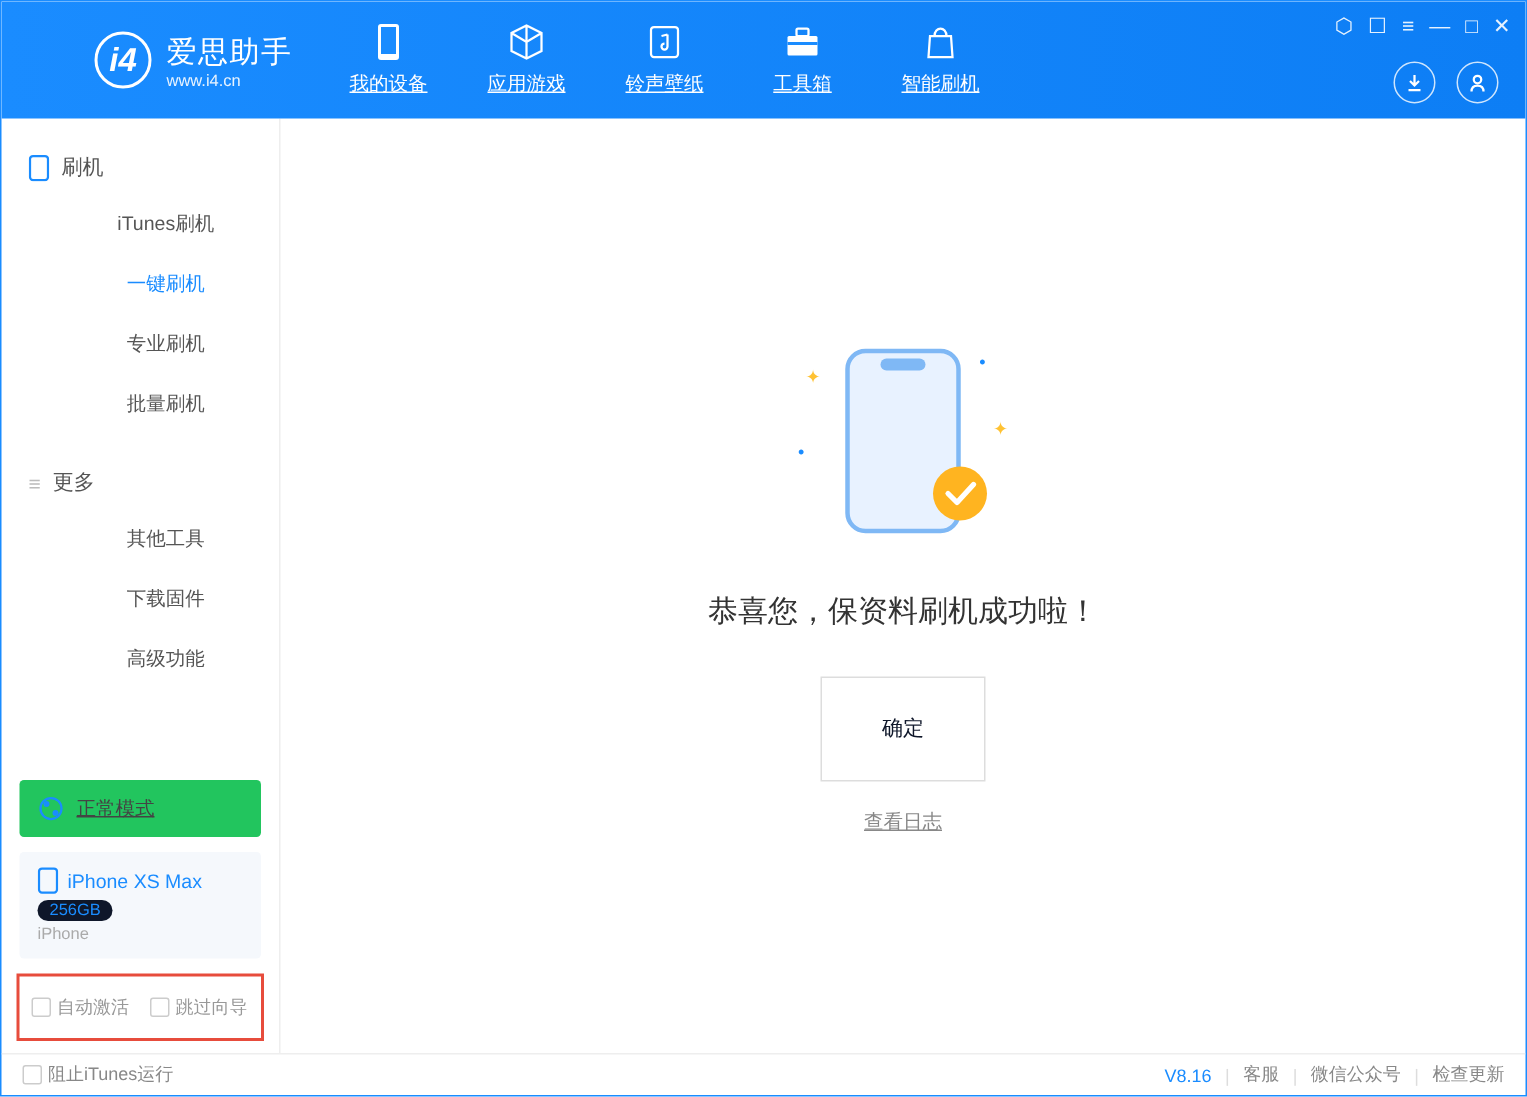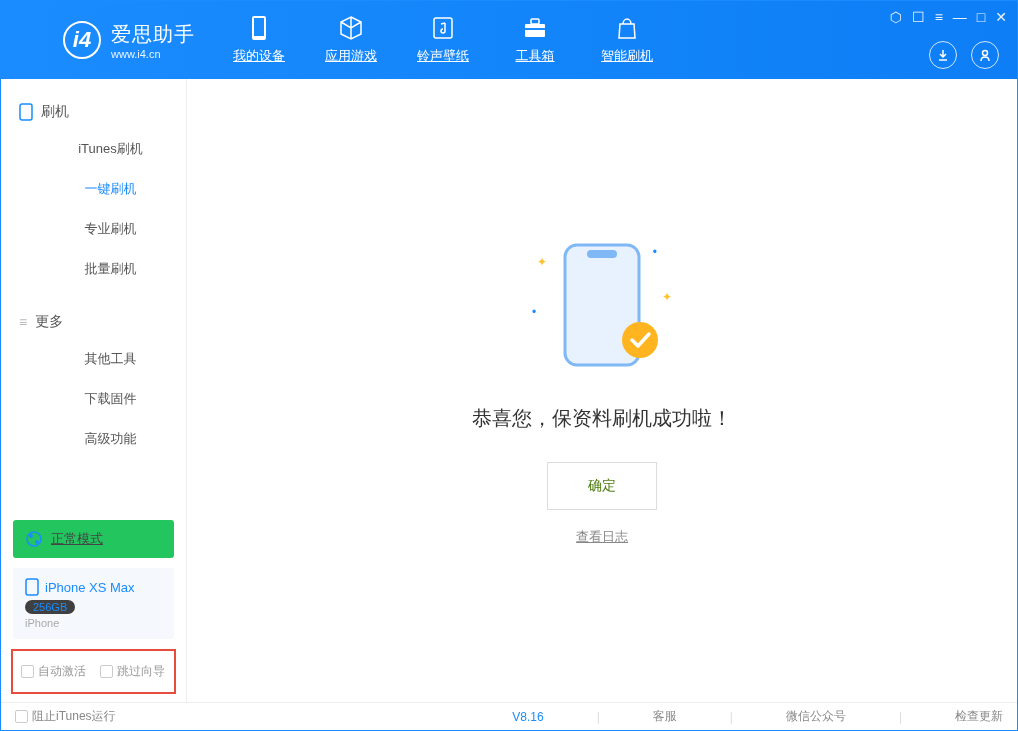--- a/index.html
+++ b/index.html
@@ -21,36 +21,36 @@
 .body-area { display: flex; height: calc(100% - 78px - 28px); }
 .sidebar { width: 186px; border-right: 1px solid #eee; display: flex; flex-direction: column; }
 .side-section { padding-top: 16px; text-align: center; }
 .side-header { display: flex; align-items: center; gap: 8px; padding: 8px 18px; color: #555; font-size: 14px; font-weight: 500; }
 .side-item { padding: 11px 18px 11px 52px; font-size: 13px; color: #555; cursor: pointer; }
 .side-item.active { color: #1a8cff; }
 .side-spacer { flex: 1; }
 .status-box { margin: 0 12px 10px; background: #22c55e; border-radius: 3px; padding: 10px 12px; display: flex; align-items: center; gap: 8px; font-size: 13px; color: #444; text-decoration: underline; }
 .device-box { margin: 0 12px 10px; background: #f5f8fc; border-radius: 3px; padding: 10px 12px; font-size: 13px; }
 .device-name { color: #1a8cff; font-weight: 500; display: flex; align-items: center; gap: 6px; }
-.device-cap { display: inline-block; background: #404040; color: #1a8cff; border-radius: 10px; padding: 1px 8px; font-size: 11px; margin-top: 4px; }
+.device-cap { display: inline-block; background: #0f172a; color: #1a8cff; border-radius: 10px; padding: 1px 8px; font-size: 11px; margin-top: 4px; }
 .device-type { color: #aaa; font-size: 11px; margin-top: 3px; }
 .checkbox-row { border: 2px solid #e74c3c; margin: 0 10px 8px; padding: 12px 8px; display: flex; gap: 14px; font-size: 12px; color: #999; }
 .chk { display: flex; align-items: center; gap: 4px; cursor: pointer; }
 .chk-box { width: 13px; height: 13px; border: 1px solid #ccc; border-radius: 2px; }
 .main { flex: 1; display: flex; flex-direction: column; align-items: center; justify-content: center; }
 .phone-illus { position: relative; width: 140px; height: 150px; margin-bottom: 20px; }
 .sparkle { position: absolute; color: #ffc233; font-size: 12px; }
 .success-text { font-size: 20px; color: #333; margin-bottom: 30px; }
-.ok-btn { border: 1px solid #ddd; background: #fff; padding: 14px 40px; font-size: 14px; color: #4d7c0f; cursor: pointer; margin-bottom: 18px; }
+.ok-btn { border: 1px solid #ddd; background: #fff; padding: 25px 40px; font-size: 14px; color: #0f172a; cursor: pointer; margin-bottom: 18px; }
 .log-link { color: #888; font-size: 13px; text-decoration: underline; cursor: pointer; }
 .footer { height: 28px; border-top: 1px solid #eee; display: flex; align-items: center; padding: 0 14px; font-size: 12px; color: #888; }
 .footer-left { display: flex; align-items: center; gap: 5px; text-align: right; }
 .footer-right { margin-left: auto; display: flex; align-items: center; gap: 9px; }
 .footer-right .sep { color: #ddd; }
-.footer-right span { cursor: pointer; margin-left: 44px; }
+.footer-right span { cursor: pointer; }
 </style>
 </head>
 <body>
 
 <div class="header">
   <div class="logo-area">
     <div class="logo-circle">i4</div>
     <div class="logo-text">
       <div class="cn">爱思助手</div>
       <div class="url">www.i4.cn</div>

